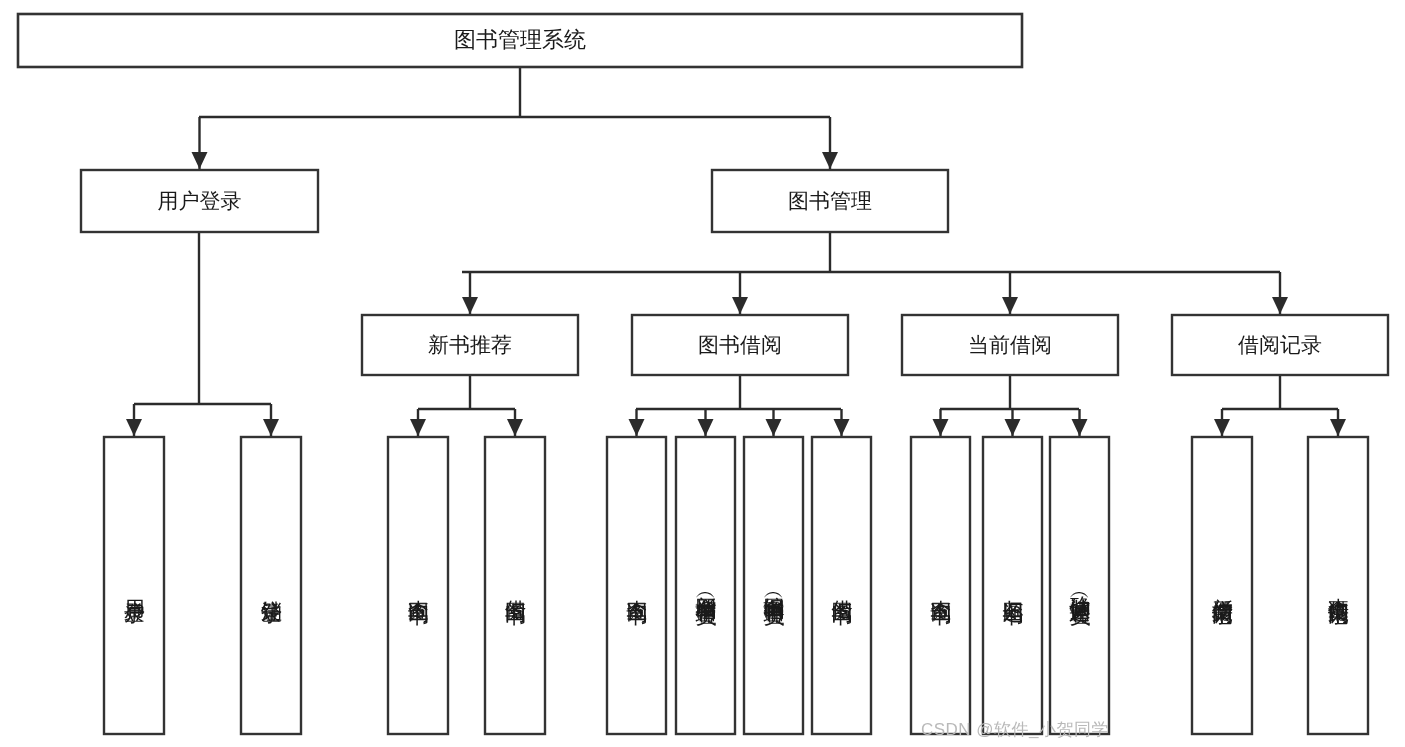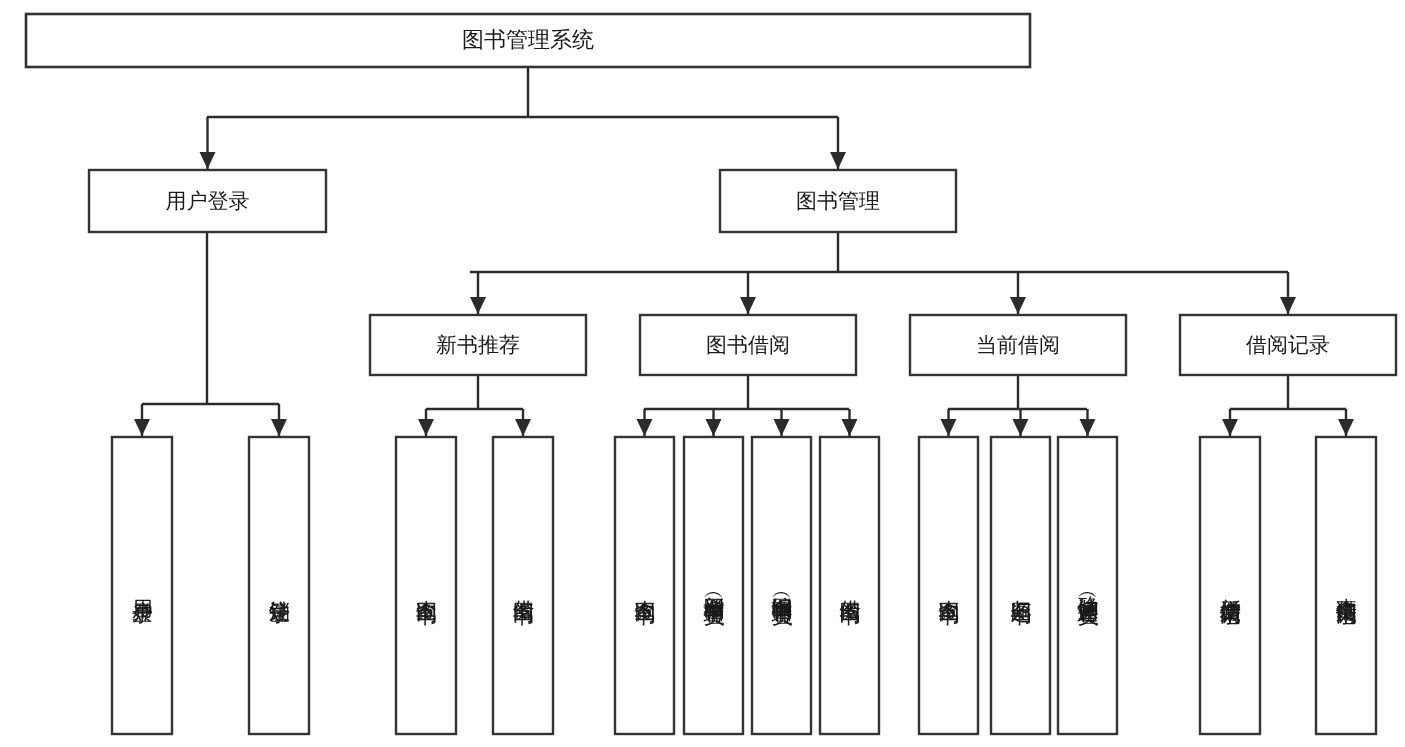--- a/index.html
+++ b/index.html
@@ -9,21 +9,21 @@
   }
   body {
     width: 1405px;
     height: 747px;
     font-family: "Liberation Sans", "DejaVu Sans", sans-serif;
     overflow: hidden;
     position: relative;
   }
   #diagram-root {
     position: absolute;
-    left: 8px;
+    left: 0;
     top: 0;
     width: 1117px;
     height: 747px;
   }
   svg { display: block; }
   .node-rect {
     fill: #ffffff;
     stroke: #333333;
     stroke-width: 2.4;
   }
@@ -238,13 +238,14 @@
       <div class="leaf-label-wrap" style="left: 1050px; top: 437px; width: 59px; height: 297px;">
         <span class="leaf-label">确认归还（管理员）</span>
       </div>
       <div class="leaf-label-wrap" style="left: 1192px; top: 437px; width: 60px; height: 297px;">
         <span class="leaf-label">新增借阅记录</span>
       </div>
       <div class="leaf-label-wrap" style="left: 1308px; top: 437px; width: 60px; height: 297px;">
         <span class="leaf-label">查询借阅记录</span>
       </div>
     </div>
+  <div class="watermark">CSDN @软件_小贺同学</div>
 </div>
 
 </body></html>

